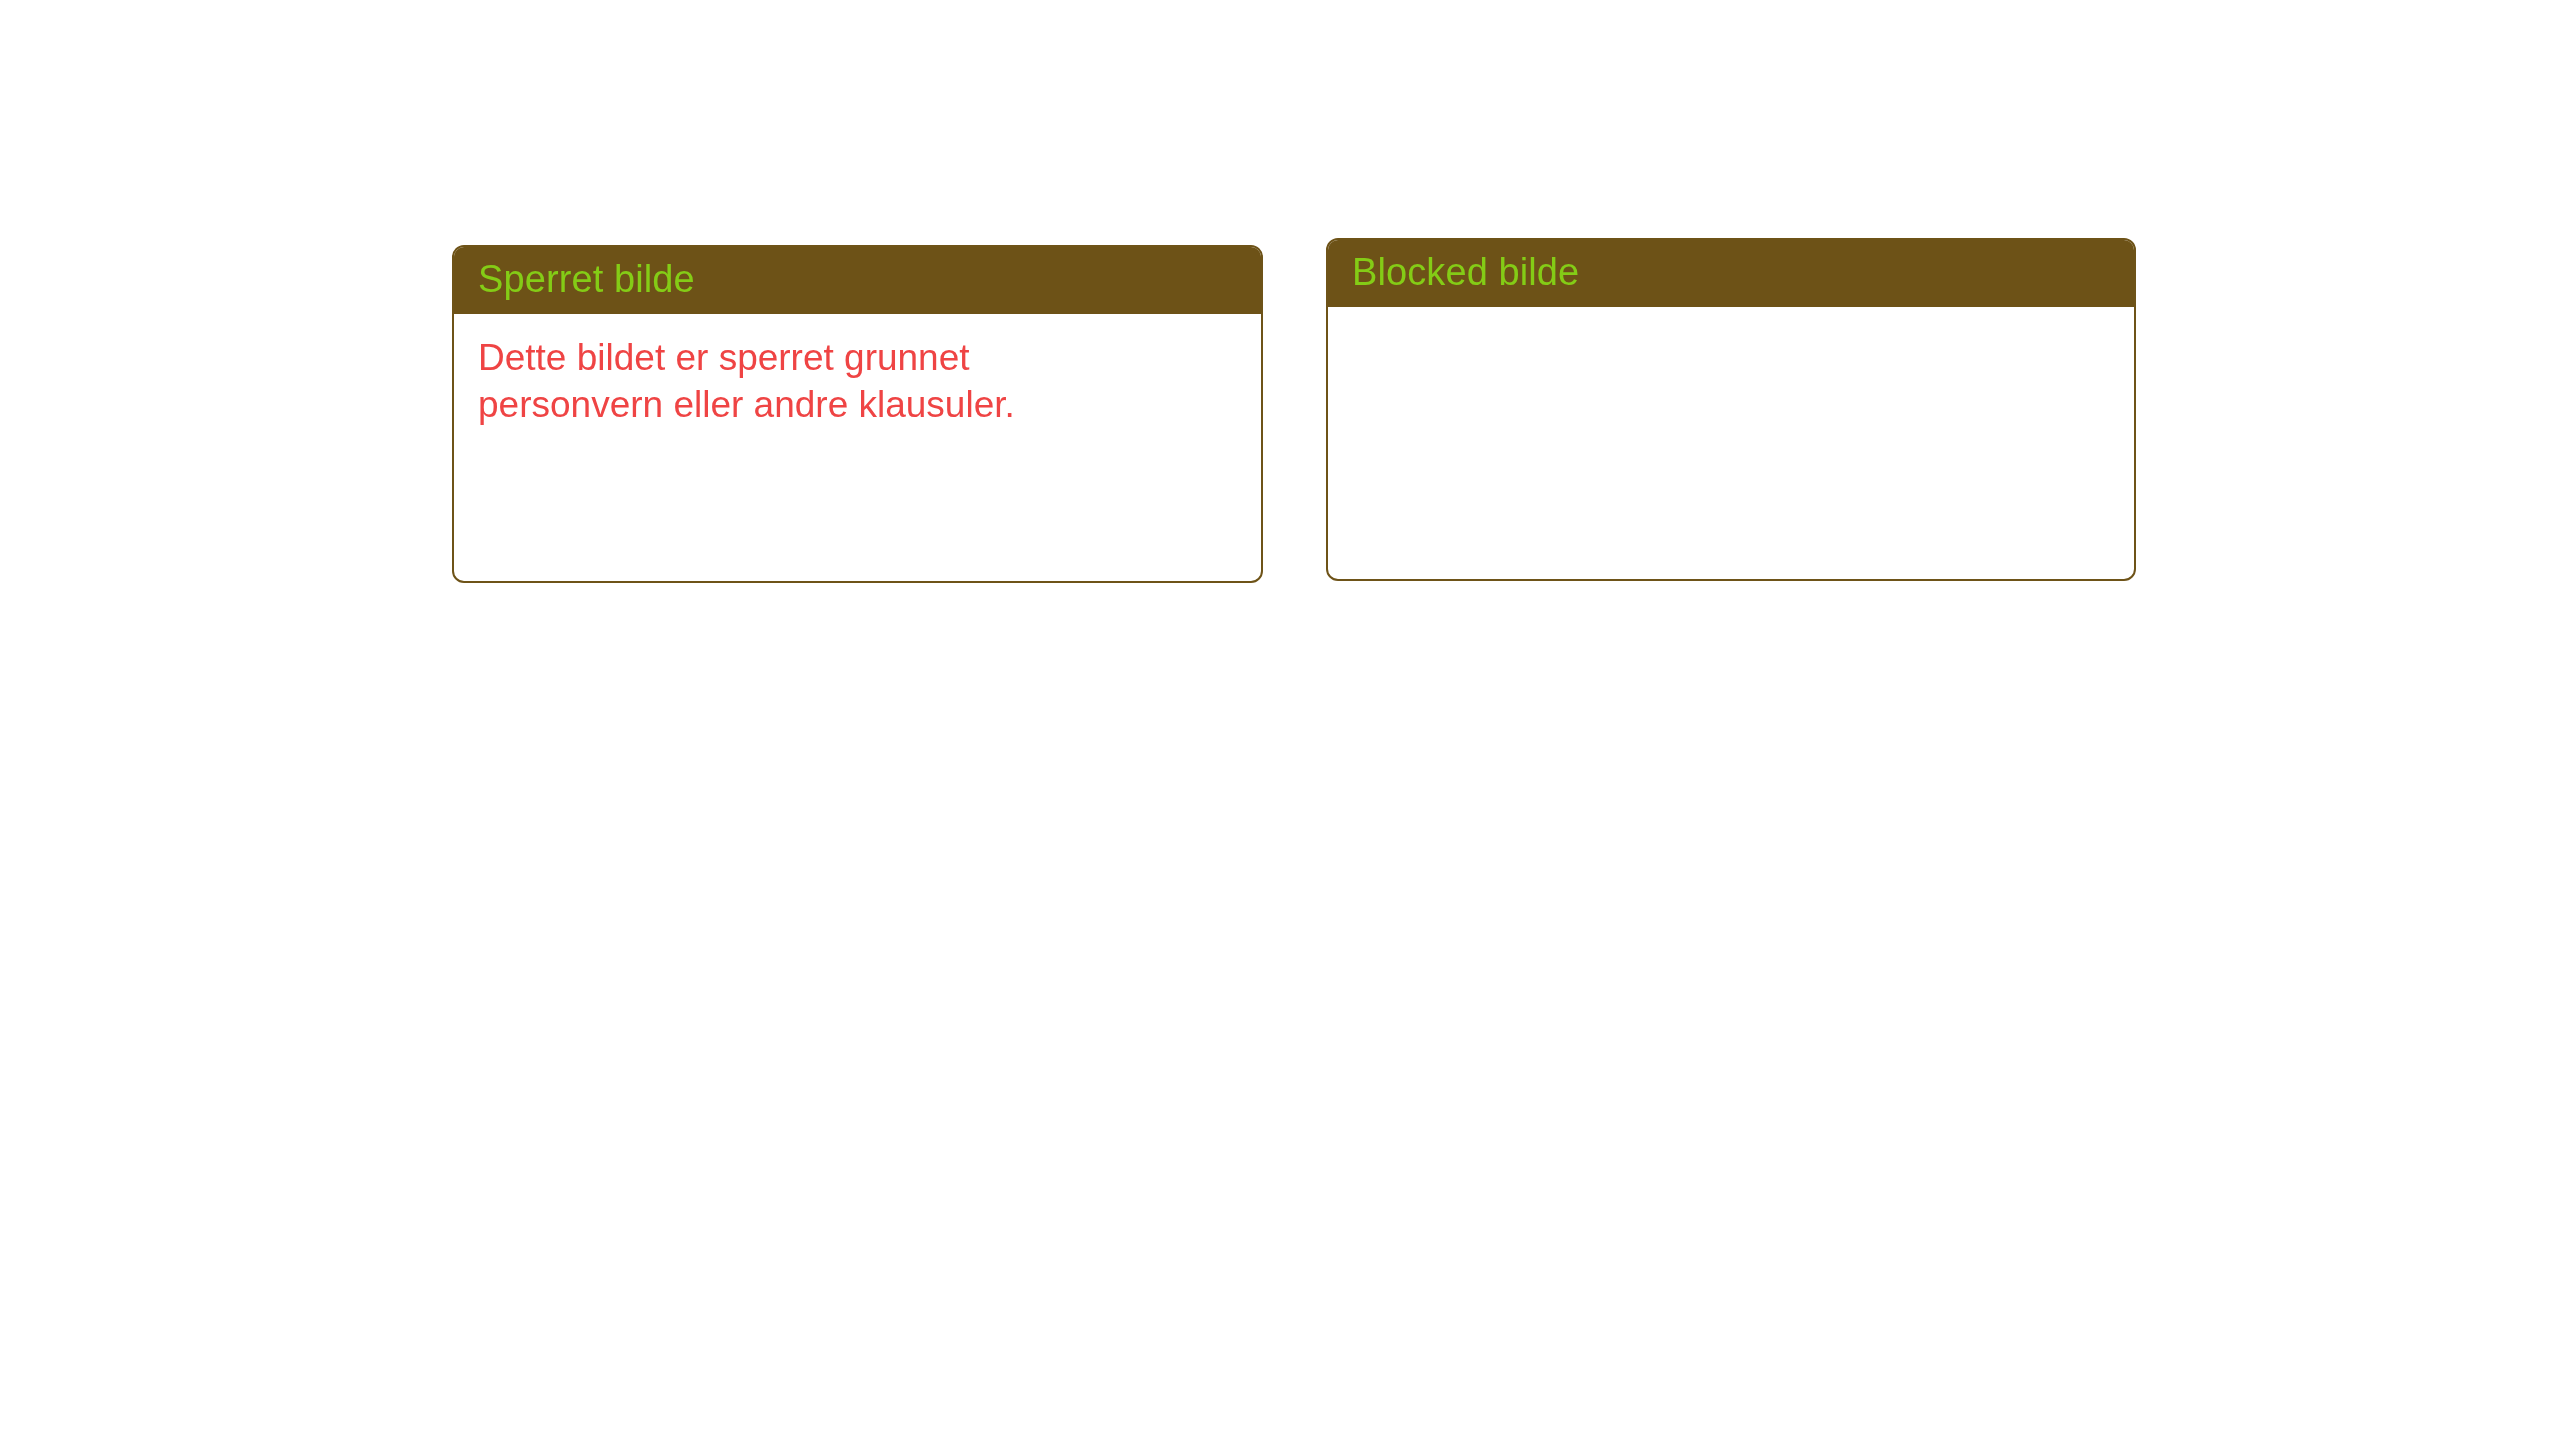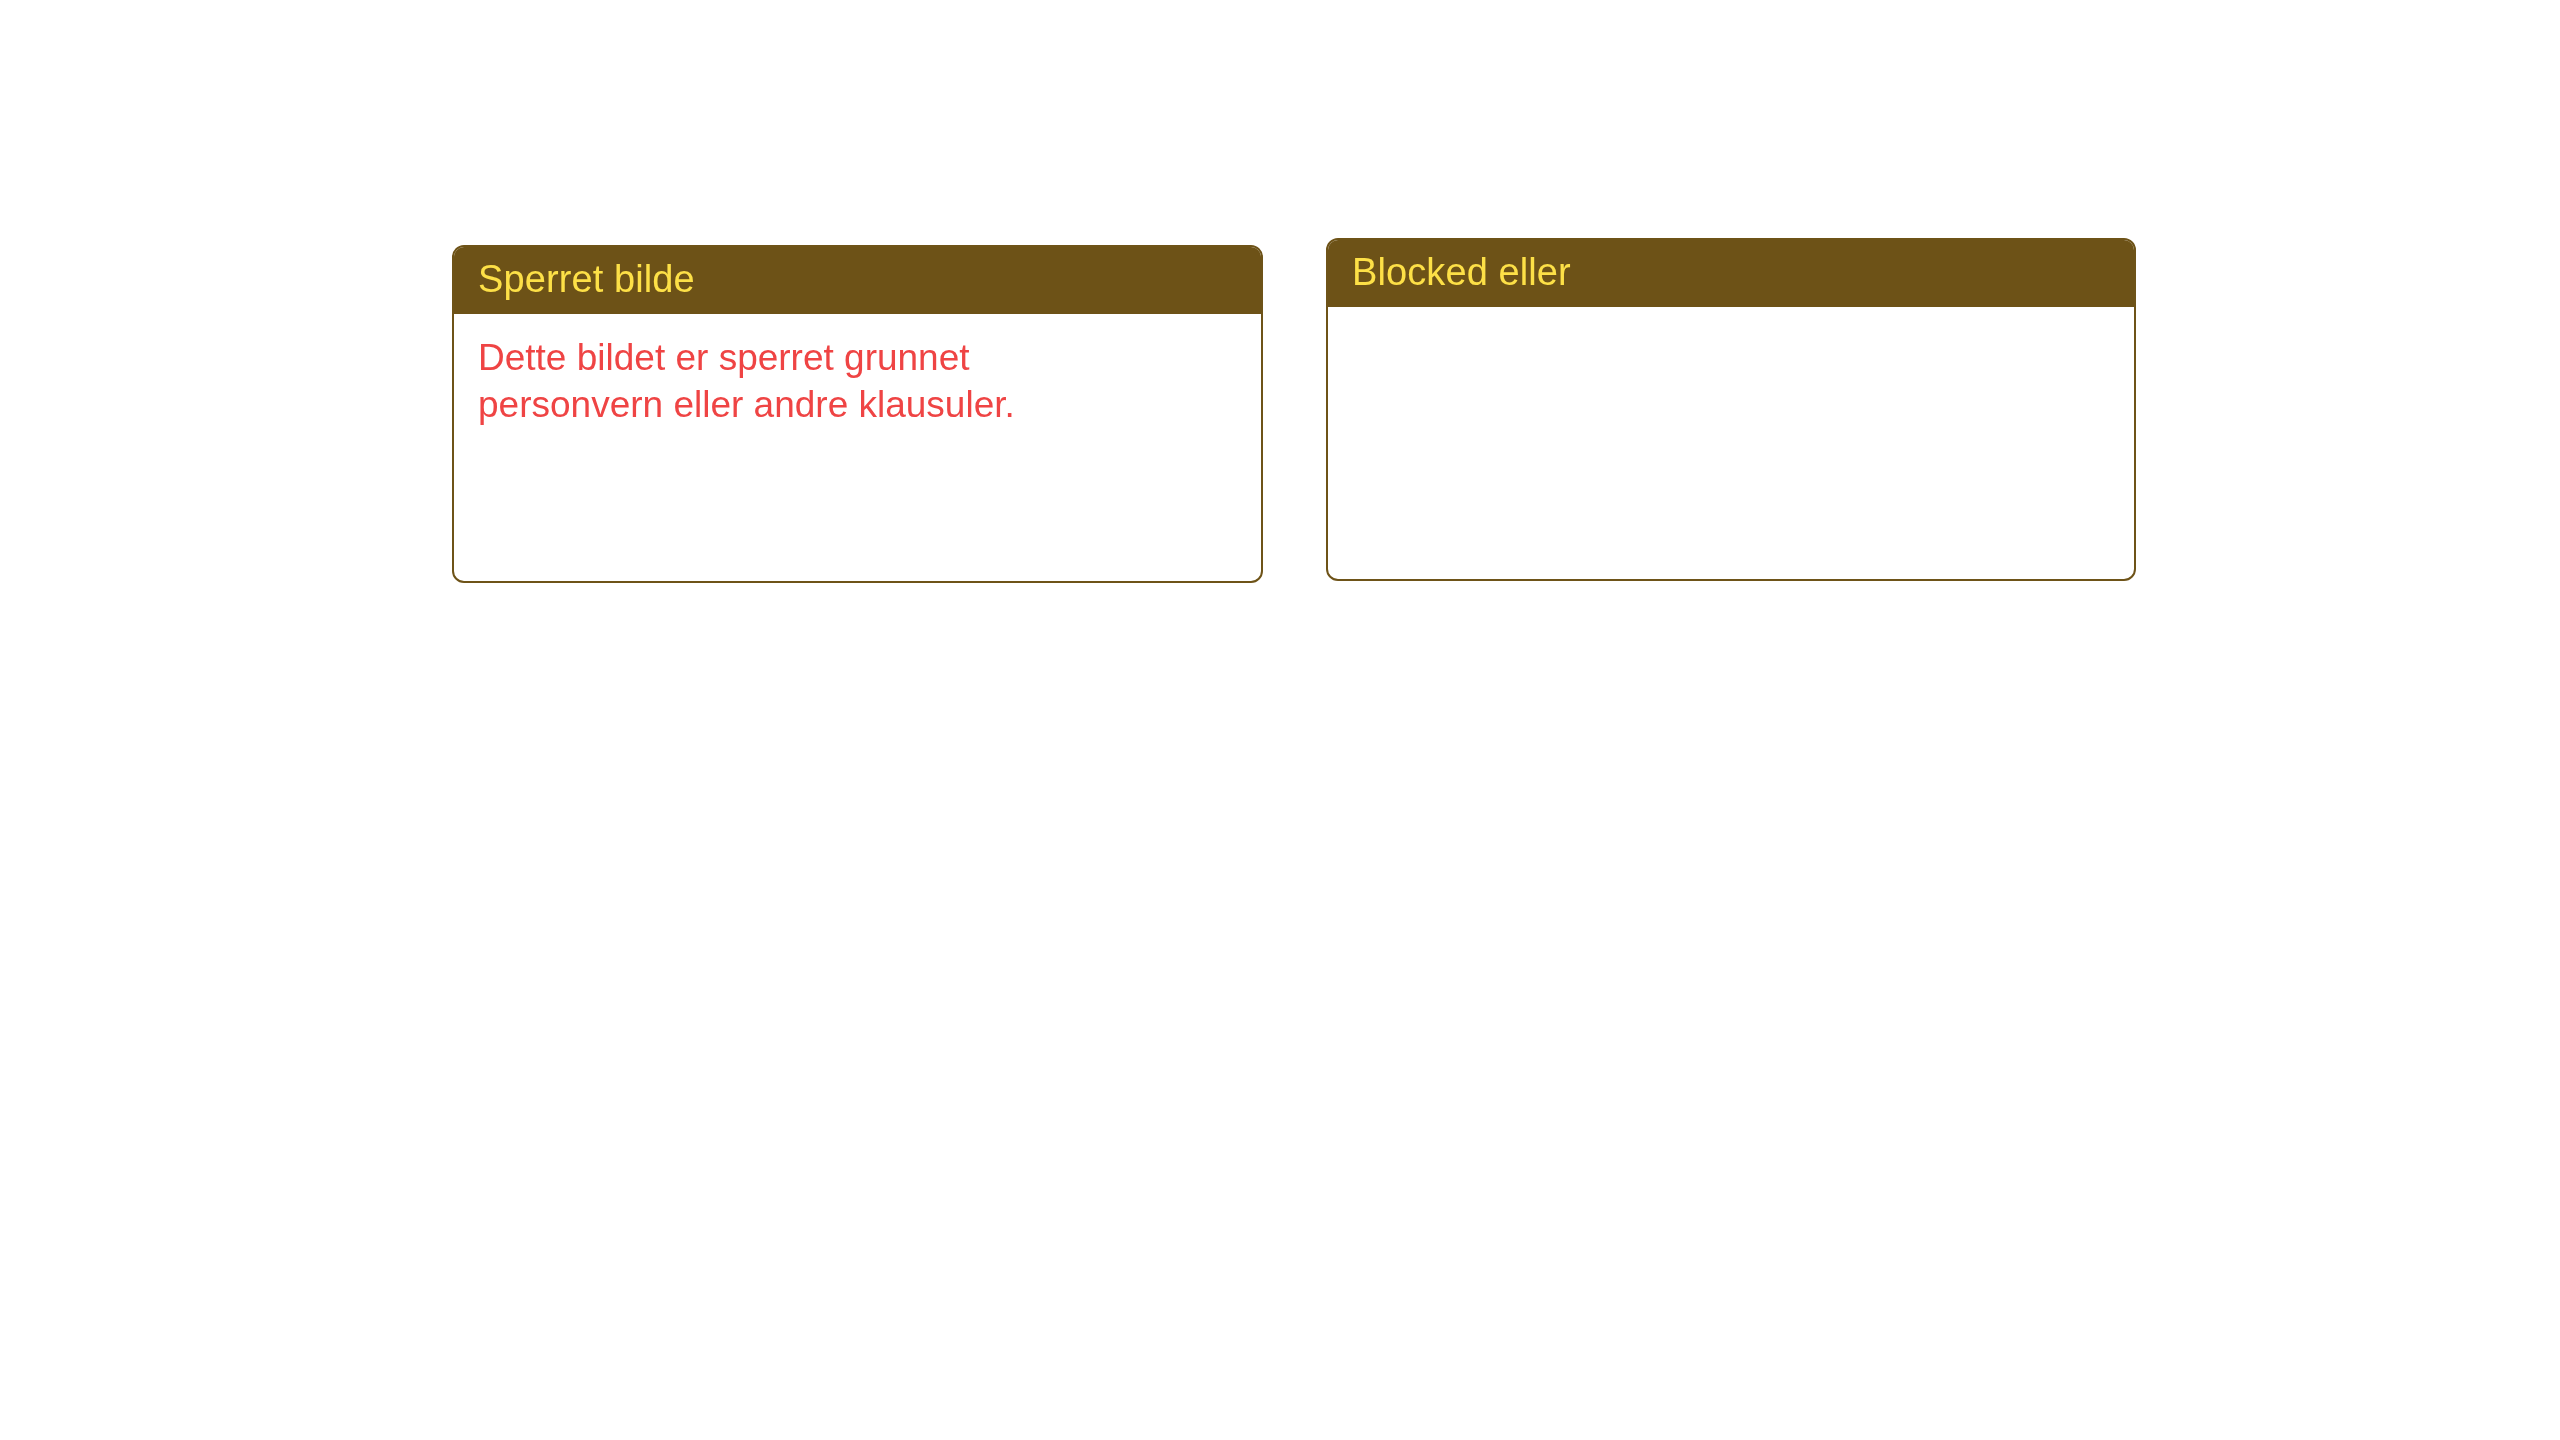--- a/index.html
+++ b/index.html
@@ -23,21 +23,21 @@
   .notice-card {
     position: absolute;
     box-sizing: border-box;
     background: #ffffff;
     border: 2px solid #6e5318;
     border-radius: 12px;
     overflow: hidden;
   }
   .notice-card .card-header {
     background: #6d5217;
-    color: #fde047;
+    color: #84cc16;
     font-size: 38px;
     line-height: 1;
     padding: 13px 24px 16px 24px;
     letter-spacing: 0.1px;
     white-space: nowrap;
   }
   .notice-card .card-body {
     padding: 20px 24px 24px 24px;
     color: #ef4444;
     font-size: 37px;
@@ -70,16 +70,16 @@
 
   <div class="notice-card" id="card-no">
     <div class="card-header">Sperret bilde</div>
     <div class="card-body">
       <p>Dette bildet er sperret grunnet
 personvern eller andre klausuler.</p>
     </div>
   </div>
 
   <div class="notice-card" id="card-en">
-    <div class="card-header">Blocked eller</div>
+    <div class="card-header">Blocked bilde</div>
   </div>
 
 </div>
 
 </body></html>

